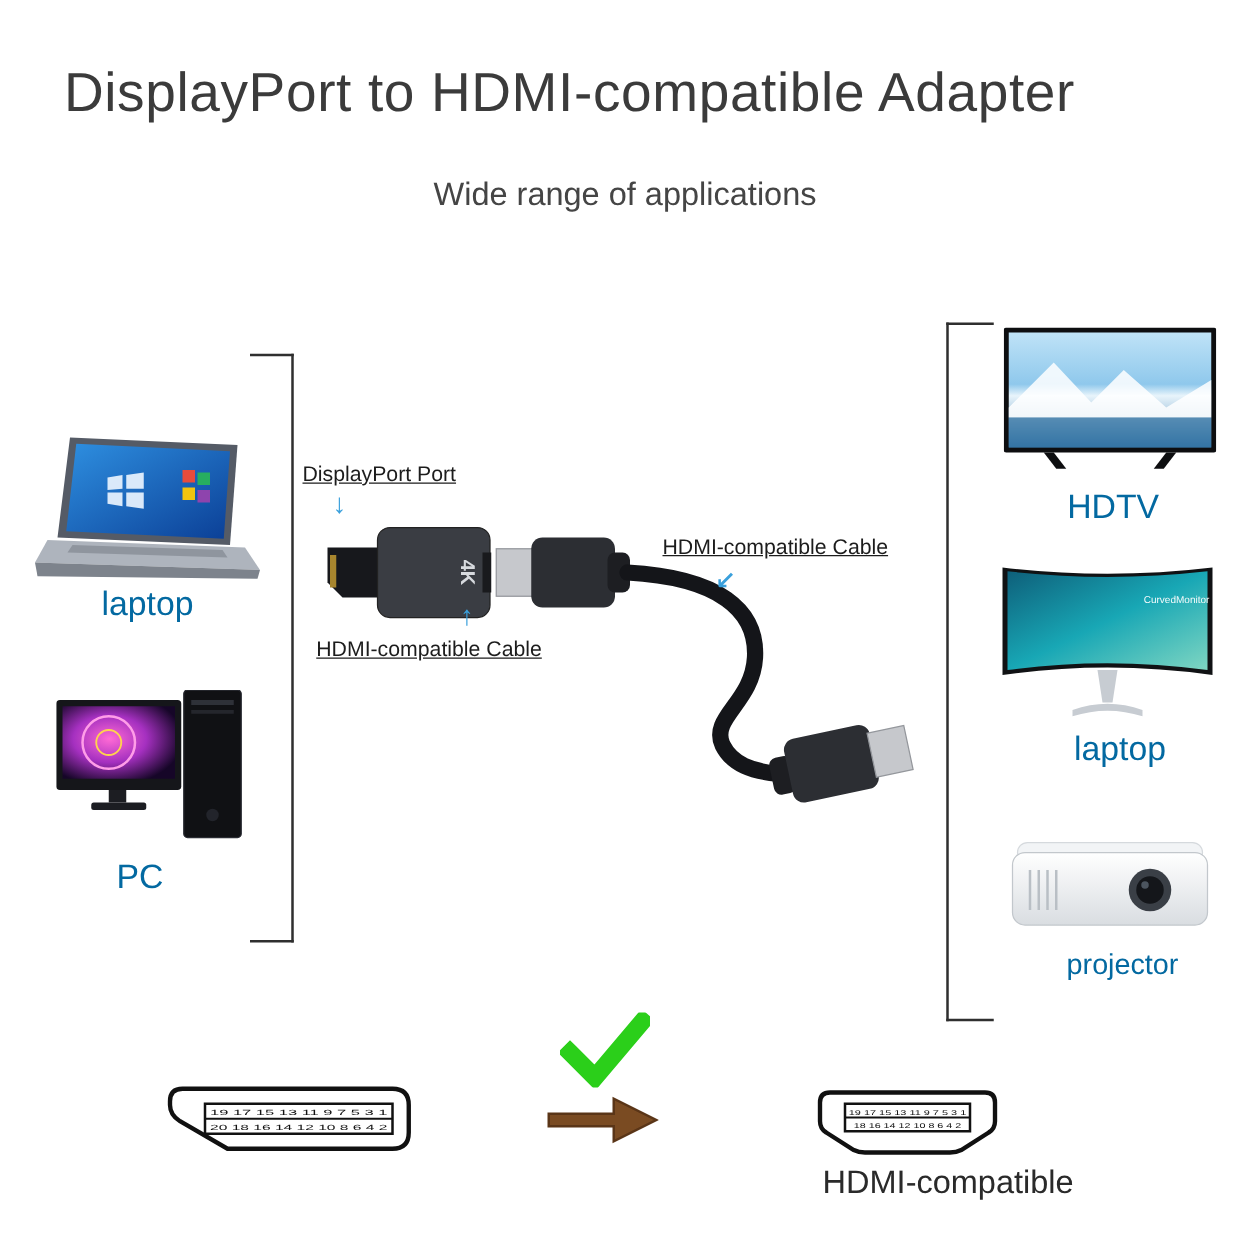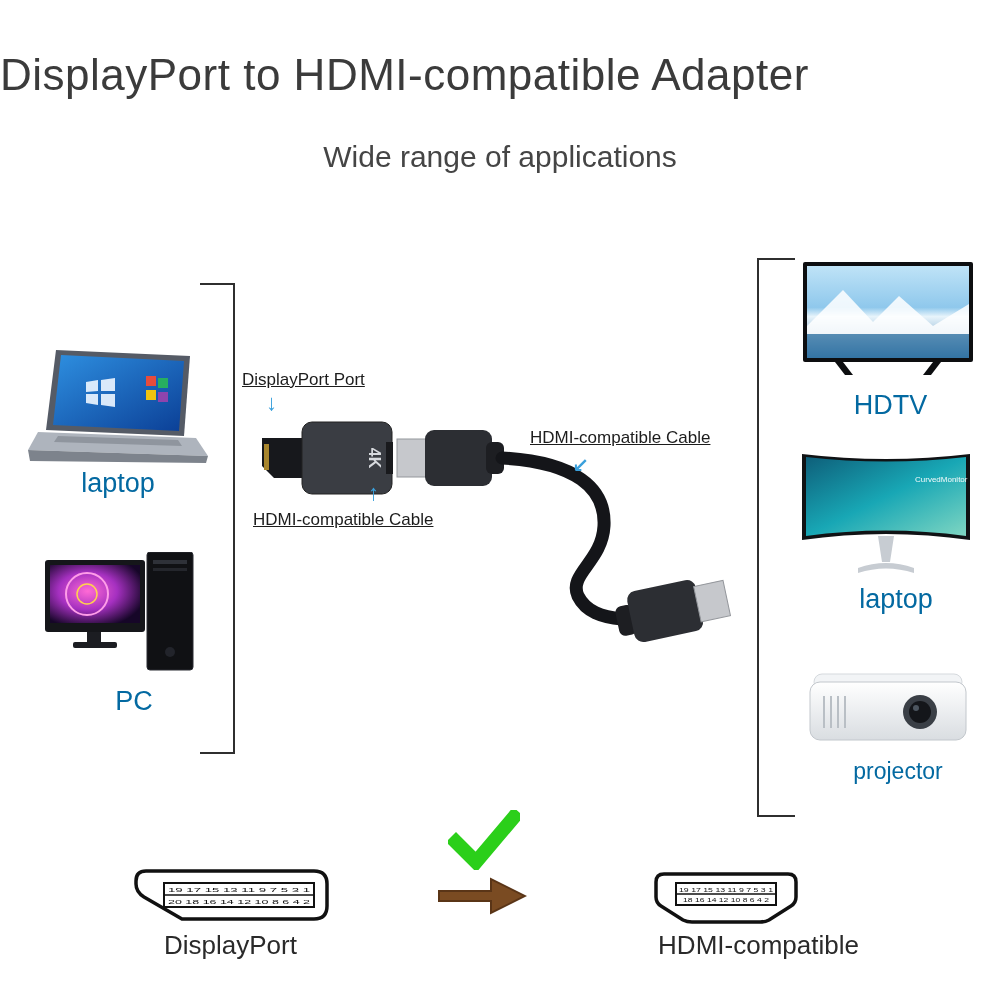--- a/index.html
+++ b/index.html
@@ -1,22 +1,22 @@
 <!DOCTYPE html>
 <html><head>
 <meta charset="utf-8">
 <style>
   html,body{margin:0;padding:0;background:#ffffff;}
   body{font-family:"Liberation Sans","DejaVu Sans",sans-serif;color:#222;}
   .stage{position:relative;width:1000px;height:1000px;background:#ffffff;overflow:hidden;margin:0 auto;}
   .abs{position:absolute;}
-  .title{position:absolute;top:50px;left:0;width:860px;text-align:left;
+  .title{position:absolute;top:50px;left:0;width:860px;text-align:right;
          font-size:44px;font-weight:500;color:#3b3b3b;margin:0;letter-spacing:.5px;}
   .subtitle{position:absolute;top:140px;left:0;width:1000px;text-align:center;
-         font-size:30px;color:#454545;}
+         font-size:26px;color:#454545;}
   .bracket{position:absolute;border:0 solid #2f2f2f;}
   .bracket-left{left:200px;top:283px;width:33px;height:467px;
          border-top:2px solid #2f2f2f;border-bottom:2px solid #2f2f2f;border-right:2px solid #2f2f2f;}
   .bracket-right{left:757px;top:258px;width:36px;height:555px;
          border-top:2px solid #2f2f2f;border-bottom:2px solid #2f2f2f;border-left:2px solid #2f2f2f;}
   .dev-label{position:absolute;text-align:center;font-size:27px;color:#0369a1;}
   .anno{position:absolute;font-size:17px;color:#1c1c1c;white-space:nowrap;text-decoration:underline;}
   .blue-arrow{position:absolute;color:#3aa0dc;font-weight:bold;font-size:22px;line-height:1;}
   .bottom-label{position:absolute;text-align:center;font-size:26px;color:#2a2a2a;}
   svg{display:block;}
@@ -72,21 +72,21 @@
     <rect x="5" y="13" width="90" height="58" fill="url(#pcWheel)"></rect>
     <circle cx="42" cy="42" r="21" fill="none" stroke="#ff9de8" stroke-width="2"></circle>
     <circle cx="42" cy="42" r="10" fill="none" stroke="#ffd34d" stroke-width="1.5"></circle>
     <rect x="42" y="80" width="14" height="10" fill="#1c1d22"></rect>
     <rect x="28" y="90" width="44" height="6" rx="2" fill="#1c1d22"></rect>
     <rect x="102" y="0" width="46" height="118" rx="3" fill="#101114" stroke="#2a2c33"></rect>
     <rect x="108" y="8" width="34" height="4" fill="#2e3138"></rect>
     <rect x="108" y="16" width="34" height="3" fill="#24262c"></rect>
     <circle cx="125" cy="100" r="5" fill="#22242b"></circle>
   </svg>
-  <div class="dev-label" style="left:84px;top:686px;width:100px">PC</div>
+  <div class="dev-label" style="left:62px;top:686px;width:100px">PC</div>
 
   <svg class="abs" style="left:240px;top:408px" width="520" height="255" viewBox="0 0 520 255">
     <g>
       <path d="M22,30 h44 v40 h-32 l-12,-12 z" fill="#17181c"></path>
       <rect x="24" y="36" width="5" height="26" fill="#a8862e"></rect>
     </g>
     <g>
       <rect x="62" y="14" width="90" height="72" rx="10" fill="#3a3d43" stroke="#222"></rect>
       <rect x="146" y="34" width="7" height="32" fill="#191a1d"></rect>
       <text transform="rotate(90 134 50)" x="134" y="55" text-anchor="middle" font-size="16" font-weight="bold" fill="#d7dade">4K</text>
@@ -172,21 +172,20 @@
     <path d="M8,32 L28,52 L66,7" stroke="#2bcf1a" stroke-width="14" fill="none" stroke-linecap="square"></path>
   </svg>
 
   <svg class="abs" style="left:128px;top:866px" width="205" height="62" viewBox="0 0 205 62">
     <path d="M18,5 H186 Q199,5 199,18 V40 Q199,53 186,53 H54 L16,31 Q8,26 8,18 V15 Q8,5 18,5 Z" stroke="#111" stroke-width="3.5" fill="#ffffff"></path>
     <rect x="36" y="17" width="150" height="24" stroke="#111" stroke-width="2" fill="none"></rect>
     <line x1="36" y1="29" x2="186" y2="29" stroke="#111" stroke-width="1.5"></line>
     <text x="111" y="26" text-anchor="middle" font-size="6" fill="#111" textLength="142" lengthAdjust="spacingAndGlyphs">19 17 15 13 11 9 7 5 3 1</text>
     <text x="111" y="38" text-anchor="middle" font-size="6" fill="#111" textLength="142" lengthAdjust="spacingAndGlyphs">20 18 16 14 12 10 8 6 4 2</text>
   </svg>
-  <div class="bottom-label" style="left:148px;top:930px;width:165px">DisplayPort</div>
 
   <svg class="abs" style="left:437px;top:874px" width="90" height="44" viewBox="0 0 90 44">
     <polygon points="2,17 54,17 54,5 88,22 54,39 54,27 2,27" fill="#7a4b22" stroke="#5a3517" stroke-width="2"></polygon>
   </svg>
 
   <svg class="abs" style="left:652px;top:870px" width="148" height="60" viewBox="0 0 148 60">
     <path d="M12,4 H136 Q144,4 144,12 V27 Q144,33 139,36 L117,50 Q113,52 108,52 H40 Q35,52 31,50 L9,36 Q4,33 4,27 V12 Q4,4 12,4 Z" stroke="#111" stroke-width="3.5" fill="#ffffff"></path>
     <rect x="24" y="13" width="100" height="22" stroke="#111" stroke-width="2" fill="none"></rect>
     <line x1="24" y1="24" x2="124" y2="24" stroke="#111" stroke-width="1.5"></line>
     <text x="74" y="22" text-anchor="middle" font-size="5.5" fill="#111" textLength="94" lengthAdjust="spacingAndGlyphs">19 17 15 13 11 9 7 5 3 1</text>

